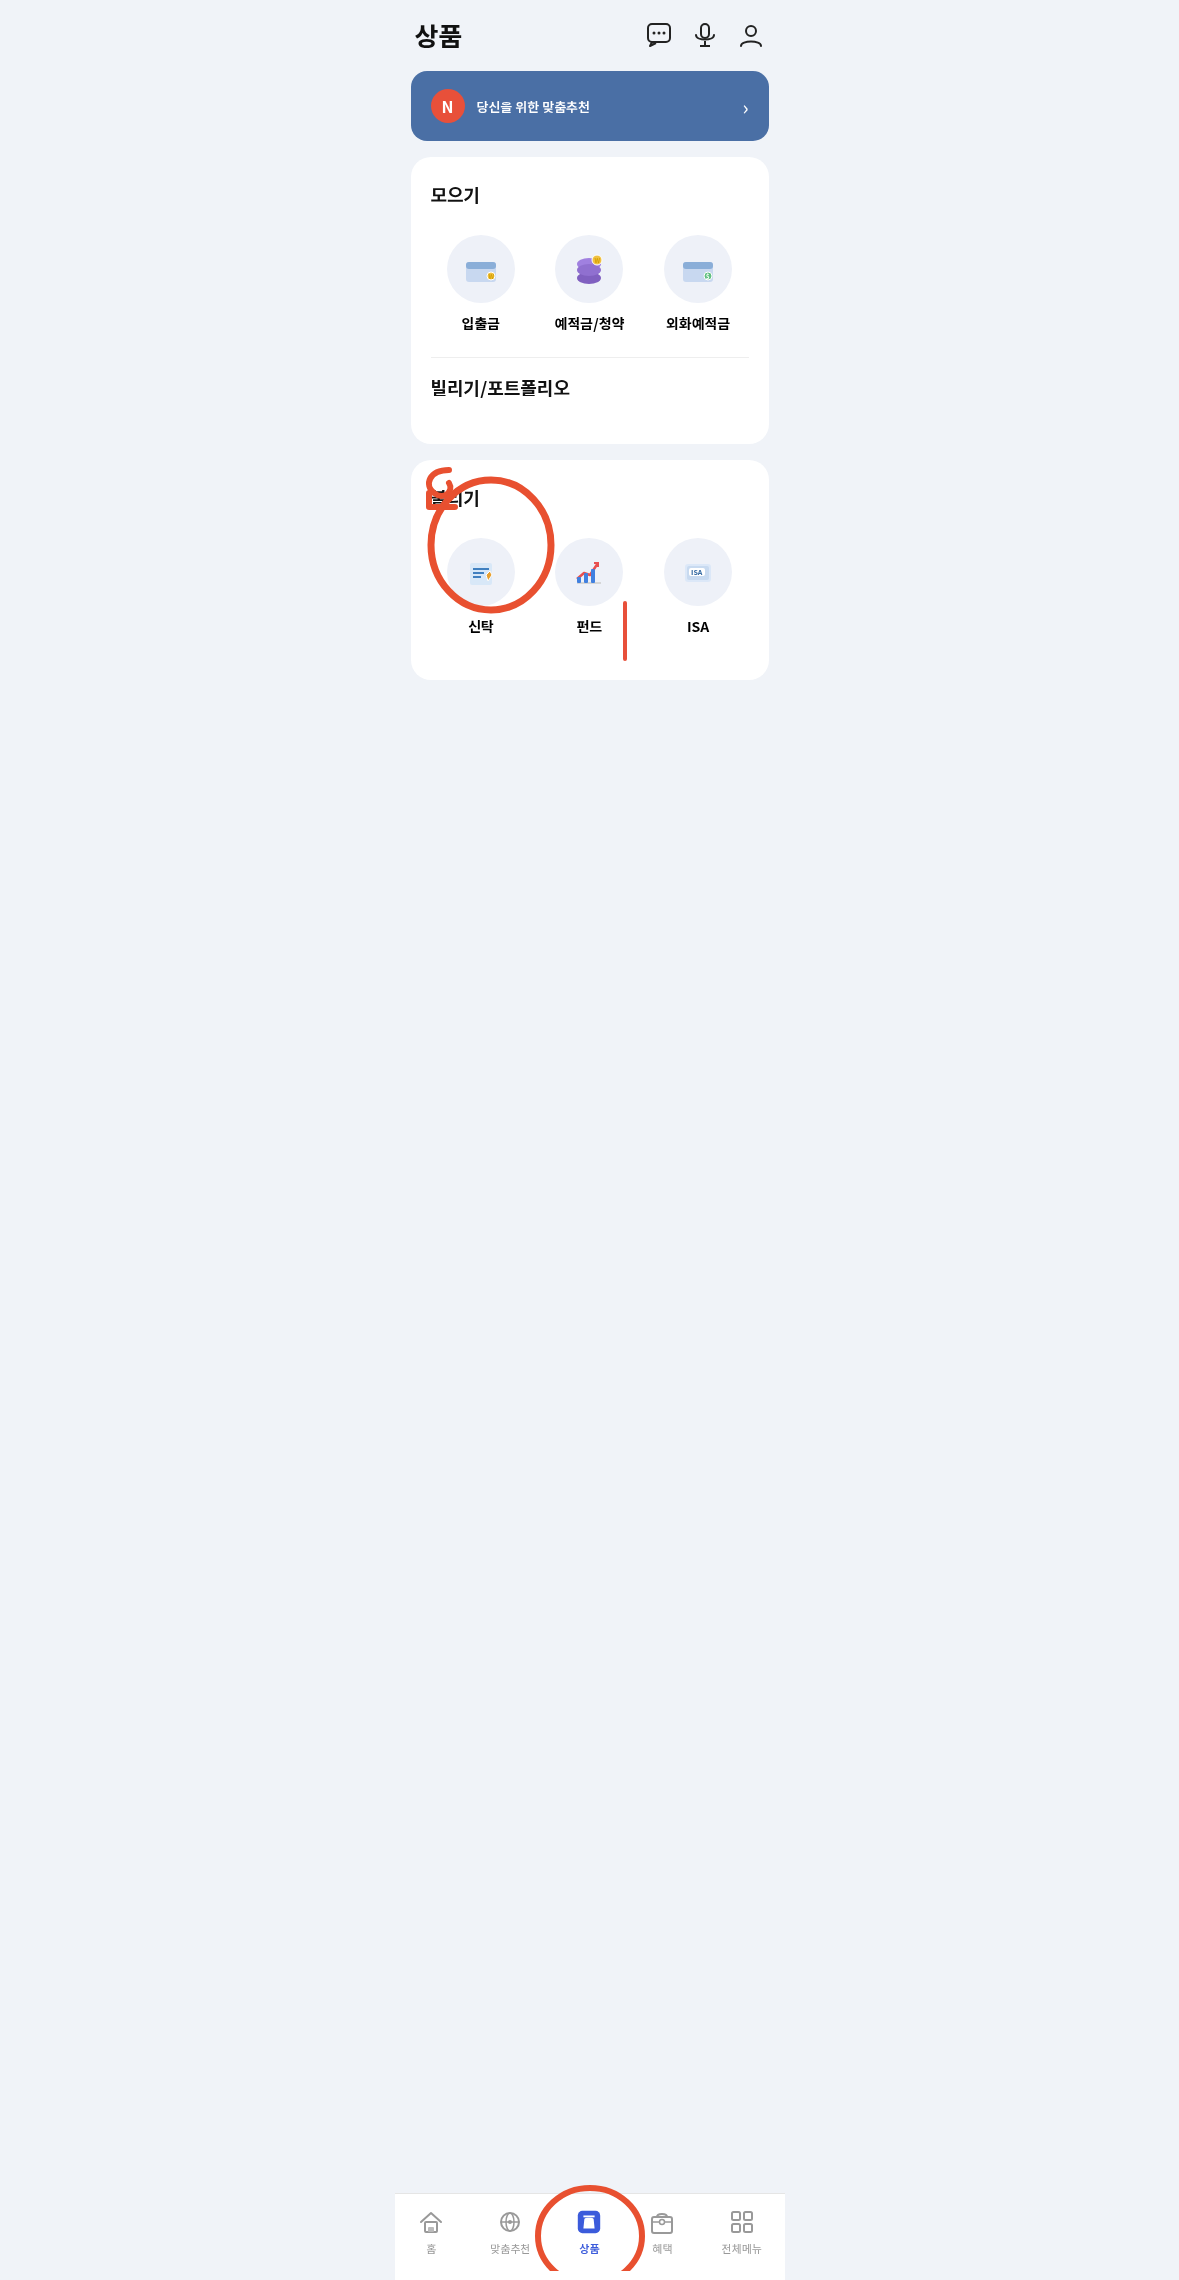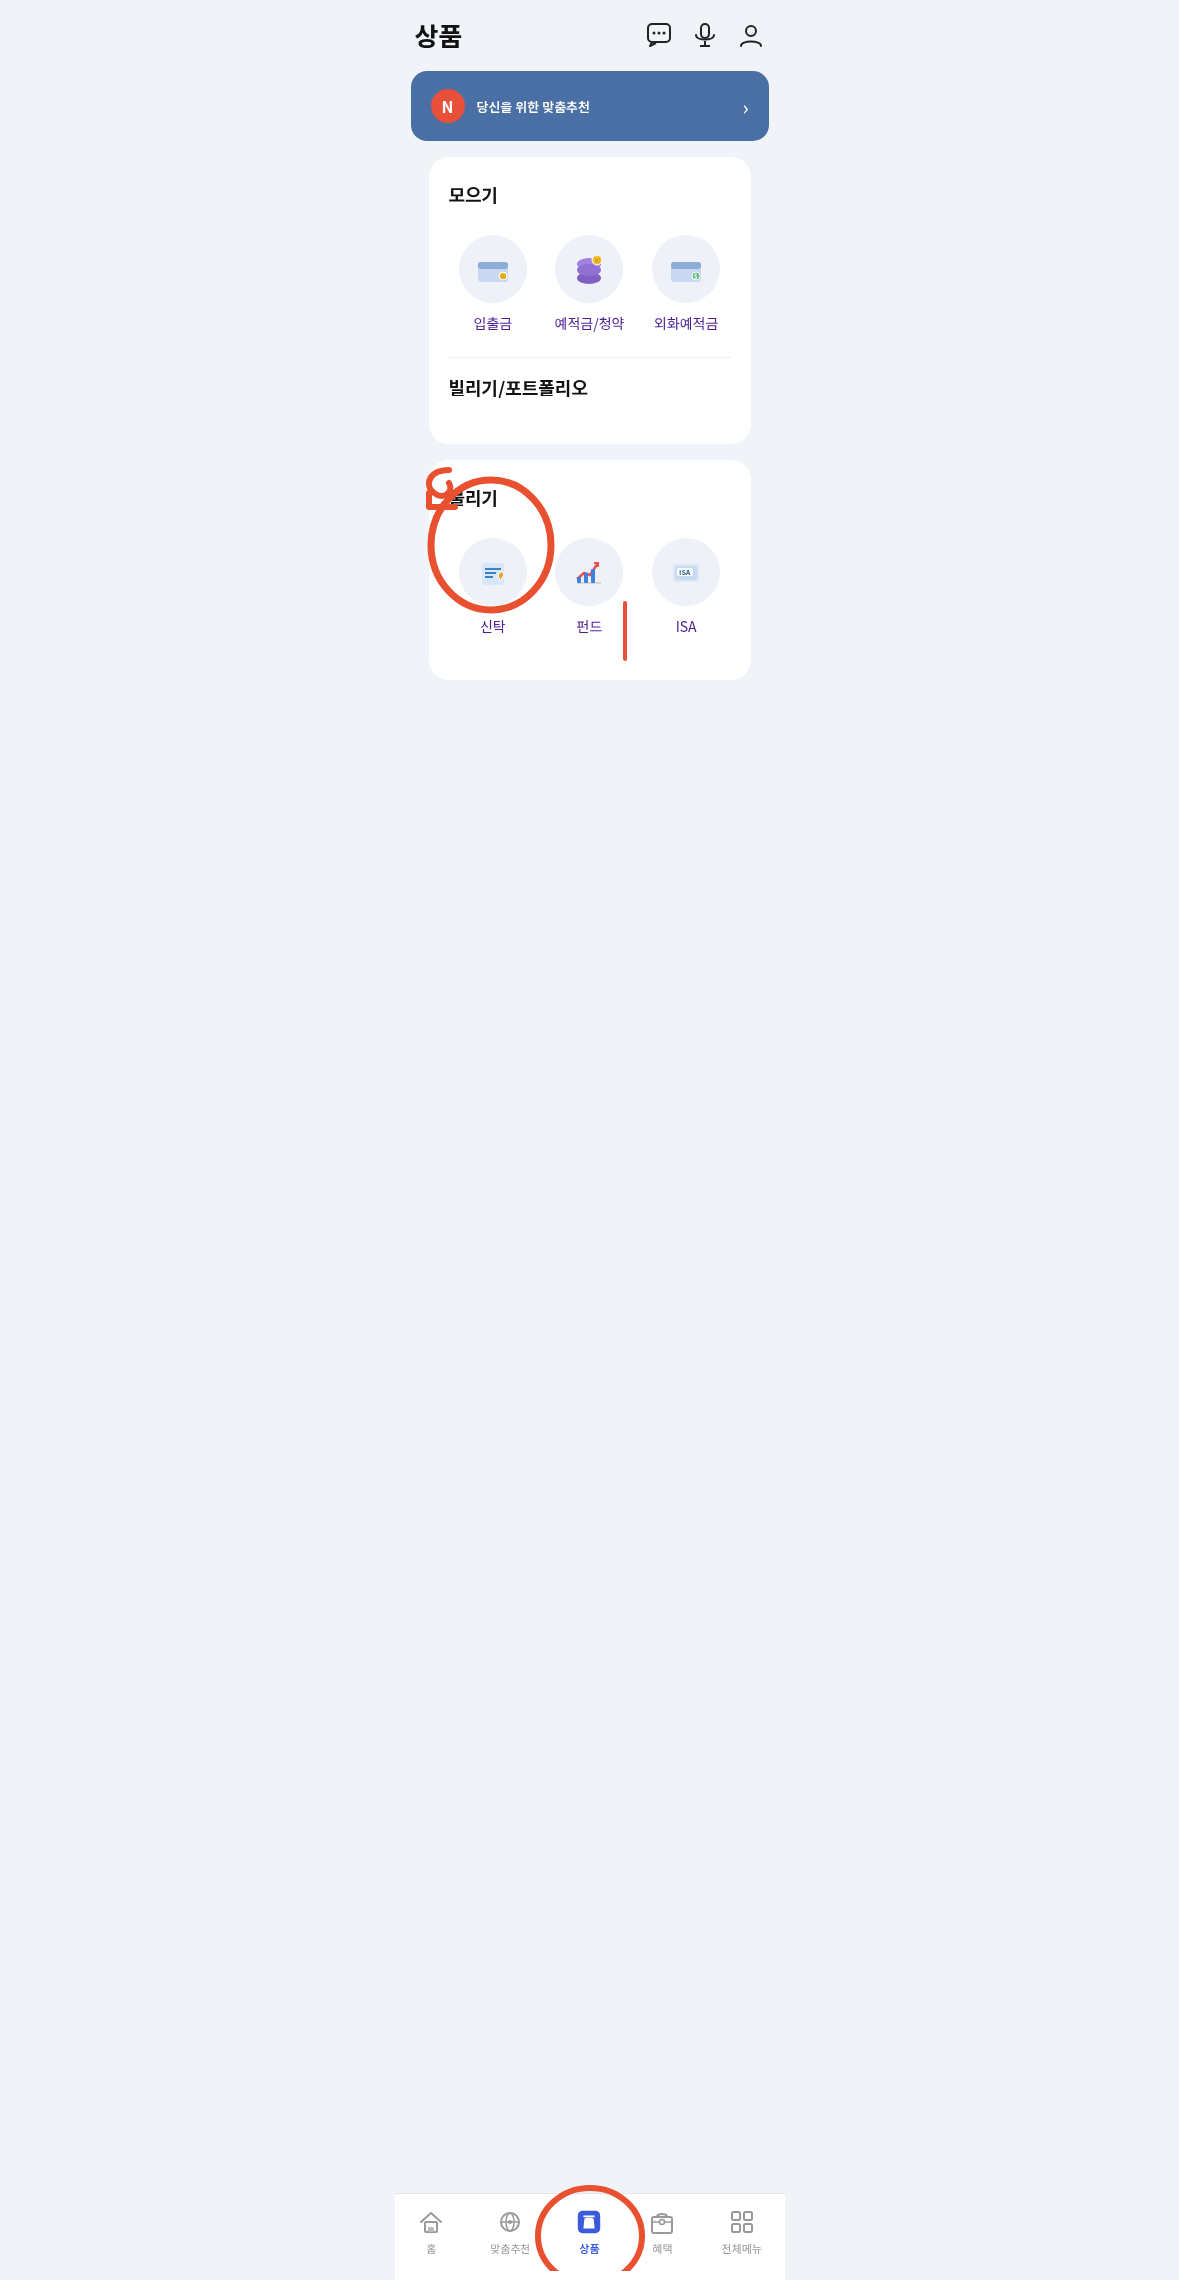--- a/index.html
+++ b/index.html
@@ -76,21 +76,21 @@
     }
     .banner-arrow {
       color: white;
       font-size: 20px;
     }
 
     
     .card {
       background: white;
       border-radius: 20px;
-      margin: 0 34px 16px;
+      margin: 0 16px 16px;
       padding: 24px 20px;
     }
 
     .section-title {
       font-size: 18px;
       font-weight: 700;
       color: #111;
       margin-bottom: 20px;
     }
 
@@ -114,22 +114,22 @@
       height: 68px;
       border-radius: 50%;
       background: #eef1f8;
       display: flex;
       align-items: center;
       justify-content: center;
       font-size: 28px;
     }
     .item-label {
       font-size: 14px;
-      color: #4c1d95;
-      font-weight: 400;
+      color: #000000;
+      font-weight: 700;
       text-align: left;
     }
 
     .divider {
       height: 1px;
       background: #eee;
       margin: 16px 0;
     }
 
     

